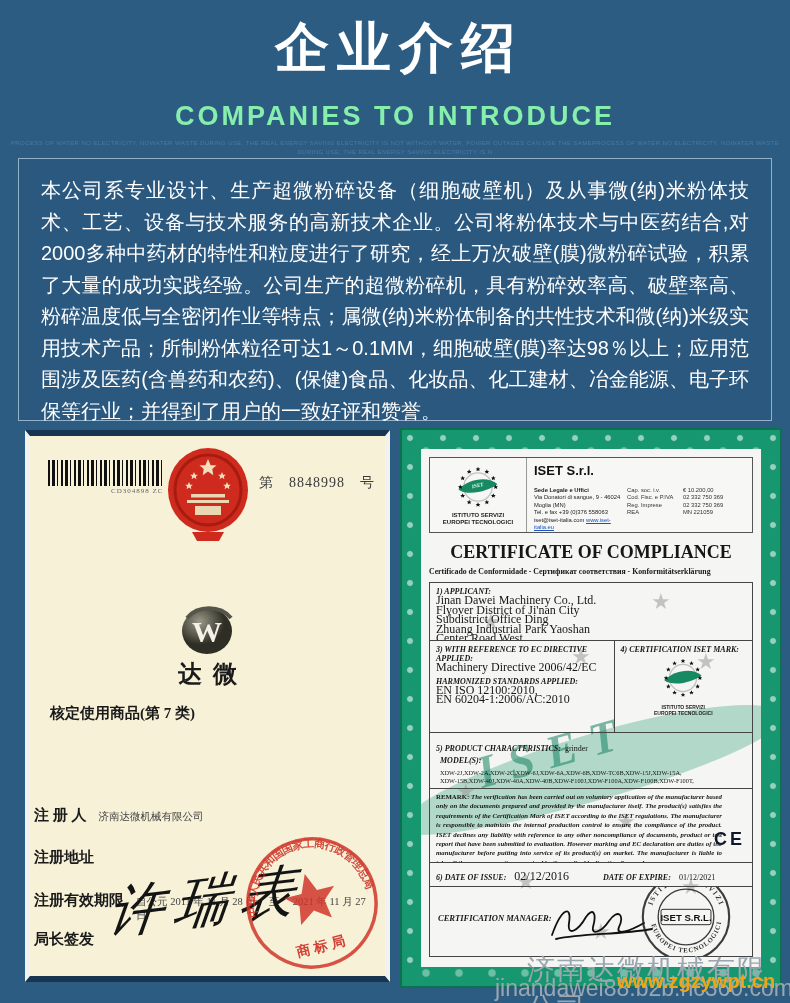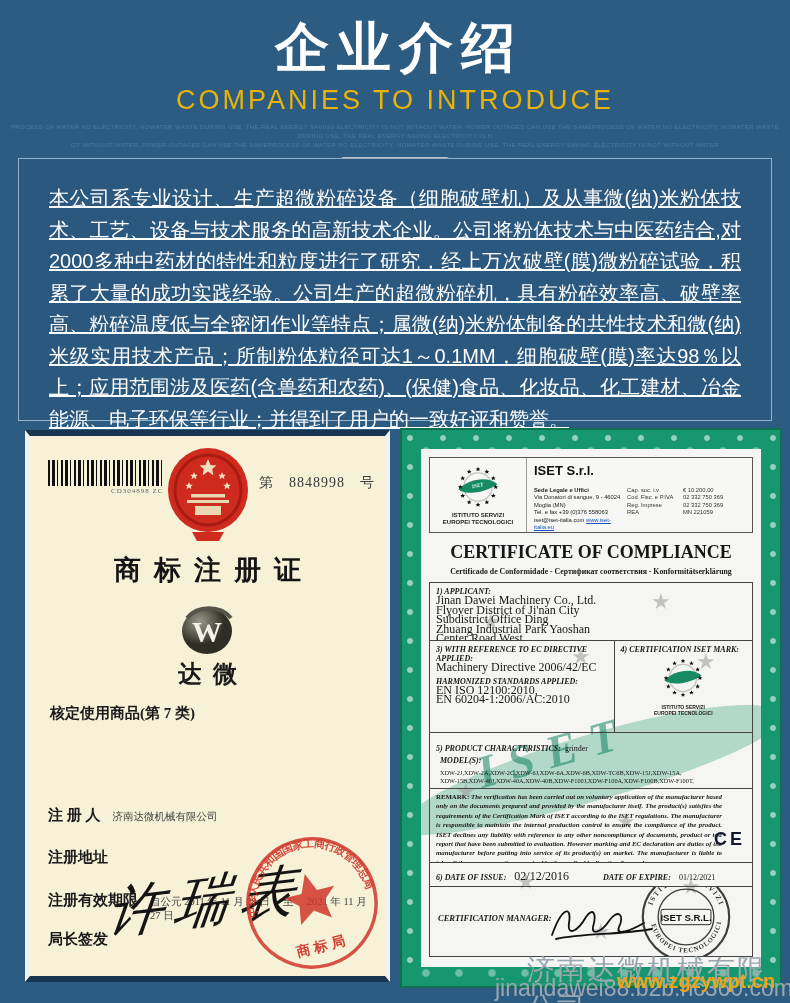--- a/index.html
+++ b/index.html
@@ -1,47 +1,47 @@
 <!DOCTYPE html>
 <html><head>
 <meta charset="utf-8">
 <style>
   html,body{margin:0;padding:0;background:#1c3a55;}
   .page{position:relative;width:790px;height:1003px;background:#2d5c83;overflow:hidden;
         font-family:"Liberation Sans",sans-serif;}
   
   .hdr-title{padding-top:12px;text-align:center;color:#ffffff;font-size:54px;font-weight:bold;
              letter-spacing:8px;text-indent:8px;}
-  .hdr-sub{text-align:center;color:#eab308;font-size:27px;font-weight:normal;letter-spacing:3px;margin-top:0px;}
+  .hdr-sub{text-align:center;color:#86efac;font-size:27px;font-weight:bold;letter-spacing:3px;margin-top:16px;}
   .fineprint{margin-top:7px;text-align:center;color:#4a79a0;font-size:6px;line-height:9px;letter-spacing:.4px;}
   .arrow-down{width:0;height:0;border-left:54px solid transparent;border-right:54px solid transparent;
               border-top:25px solid #b9c0c6;margin:7px auto 0;}
   
   .intro-box{position:absolute;left:18px;right:18px;top:158px;height:263px;box-sizing:border-box;
              border:1px solid #93b1c9;background:#2b587e;padding:8px 14px 0 14px;}
-  .intro-box p{margin:16px;color:#ffffff;font-size:20px;line-height:31.5px;text-align:justify;text-decoration:underline;}
+  .intro-box p{margin:8px;color:#ffffff;font-size:20px;line-height:31.5px;text-align:justify;}
   
   .cert-left{position:absolute;left:25px;top:430px;width:365px;height:552px;box-sizing:border-box;
              background:#f6f1d7;border-left:5px solid #f2f2ee;border-right:5px solid #f2f2ee;
              border-top:6px solid #173450;border-bottom:6px solid #173450;
              font-family:"Liberation Serif",serif;color:#222;}
   .barcode{position:absolute;left:18px;top:24px;width:116px;height:26px;
            background:repeating-linear-gradient(90deg,#101010 0 2px,transparent 2px 4px,
                       #101010 4px 7px,transparent 7px 9px,#101010 9px 10px,transparent 10px 13px);}
   .barcode-caption{position:absolute;left:36px;top:51px;font-size:7px;color:#666;letter-spacing:1px;padding-left:45px;}
   .emblem{position:absolute;left:50%;transform:translateX(-50%);top:10px;}
   .tm-no{position:absolute;right:10px;top:38px;font-size:14px;color:#3a3a3a;letter-spacing:1px;}
   .tm-title{position:absolute;left:0;right:0;top:116px;text-align:center;font-size:27px;font-weight:bold;
             color:#141414;letter-spacing:13px;text-indent:13px;}
   .tm-logo{position:absolute;left:50%;transform:translateX(-50%);top:168px;}
   .tm-logo-name{position:absolute;left:0;right:0;top:222px;text-align:center;font-size:24px;font-weight:bold;
                 letter-spacing:11px;text-indent:11px;color:#1a1a1a;}
   .goods-h{position:absolute;left:20px;top:268px;font-size:15px;font-weight:bold;color:#1a1a1a;}
   .goods-t{position:absolute;left:23px;right:16px;top:295px;font-size:10.5px;line-height:17px;color:#3a3a3a;}
-  .tmrow{position:absolute;left:18px;right:12px;display:flex;align-items:baseline;gap:12px;}
+  .tmrow{position:absolute;left:4px;right:12px;display:flex;align-items:baseline;gap:12px;}
   .tmlabel{font-size:15px;font-weight:bold;color:#1a1a1a;white-space:nowrap;}
   .tmval{font-size:10.5px;color:#444;}
   .tm-signature{position:absolute;left:78px;top:428px;font-size:56px;color:#141414;
                 font-family:"DejaVu Serif",serif;font-style:italic;letter-spacing:10px;
                 transform:rotate(-7deg) skewX(-14deg);z-index:3;}
   .tm-seal{position:absolute;right:-2px;top:392px;width:150px;height:150px;transform:rotate(-14deg);
            opacity:.92;z-index:4;}
   
   .cert-right{position:absolute;left:400px;top:428px;width:382px;height:560px;box-sizing:border-box;
               background-color:#17976f;border:2px solid #0d7150;padding:19px;
@@ -58,21 +58,21 @@
   .hd-info{flex:1;padding:5px 7px;}
   .hd-name{font-family:"Liberation Sans",sans-serif;font-size:13px;font-weight:bold;color:#111;}
   .hd-cols{display:flex;margin-top:9px;font-family:"Liberation Sans",sans-serif;font-size:5.8px;
            line-height:7.4px;color:#222;}
   .hd-addr{flex:1.5;}
   .hd-addr .b{font-weight:bold;}
   .hd-link{color:#1a53c0;text-decoration:underline;}
   .hd-reg-l{flex:.9;color:#333;}
   .hd-reg-v{flex:1;color:#333;}
   .c-title{text-align:center;font-size:18px;font-weight:bold;margin:9px 0 4px;position:relative;z-index:2;}
-  .c-sub{text-align:center;font-size:7.8px;font-weight:bold;margin-bottom:6px;position:relative;z-index:2;}
+  .c-sub{text-align:left;font-size:7.8px;font-weight:bold;margin-bottom:6px;position:relative;z-index:2;}
   .tbl{border:1px solid #444;position:relative;z-index:2;}
   .row{border-bottom:1px solid #444;display:flex;box-sizing:border-box;overflow:hidden;}
   .row:last-child{border-bottom:none;}
   .cellL{width:57%;box-sizing:border-box;padding:4px 6px;}
   .cellR{flex:1;border-left:1px solid #444;box-sizing:border-box;padding:4px 6px;}
   .lab{font-style:italic;font-weight:bold;font-size:8px;display:block;}
   .labin{font-style:italic;font-weight:bold;font-size:8px;}
   .val{font-size:12px;line-height:9.6px;display:block;}
   .rowA{height:58px;justify-content:space-between;} .rowB{height:92px;} .rowC{height:56px;} .rowD{height:74px;position:relative;}
   .rowE{height:24px;align-items:center;padding:0 6px;gap:34px;} .rowF{height:69px;position:relative;}
@@ -133,21 +133,20 @@
       <use href="#st" transform="translate(60,30) scale(0.4)" fill="#f0debc"></use>
       <use href="#st" transform="translate(27,40) scale(0.4)" fill="#f0debc"></use>
       <use href="#st" transform="translate(65,40) scale(0.4)" fill="#f0debc"></use>
       <rect x="29" y="48" width="34" height="3.5" fill="#e9d8b2"></rect>
       <rect x="25" y="54" width="42" height="3" fill="#e9d8b2"></rect>
       <rect x="33" y="60" width="26" height="9" fill="#e9d8b2"></rect>
       <path d="M30,86 h32 l-5,9 h-22 z" fill="#ce2b1e"></path>
     </svg>
 
     <div class="tm-no">第　8848998　号</div>
-    <div class="tm-title">商标注册证</div>
 
     <svg class="tm-logo" width="58" height="52" viewBox="0 0 58 52">
       <defs>
         <radialGradient id="lg1" cx="35%" cy="30%">
           <stop offset="0%" stop-color="#9a9a8a"></stop>
             <stop offset="100%" stop-color="#2e2e24"></stop>
         </radialGradient>
       </defs>
       <ellipse cx="28" cy="27" rx="25" ry="23" fill="url(#lg1)"></ellipse>
       <path d="M8,14 A27,23 0 0 1 52,14" fill="none" stroke="#55554a" stroke-width="4"></path>

